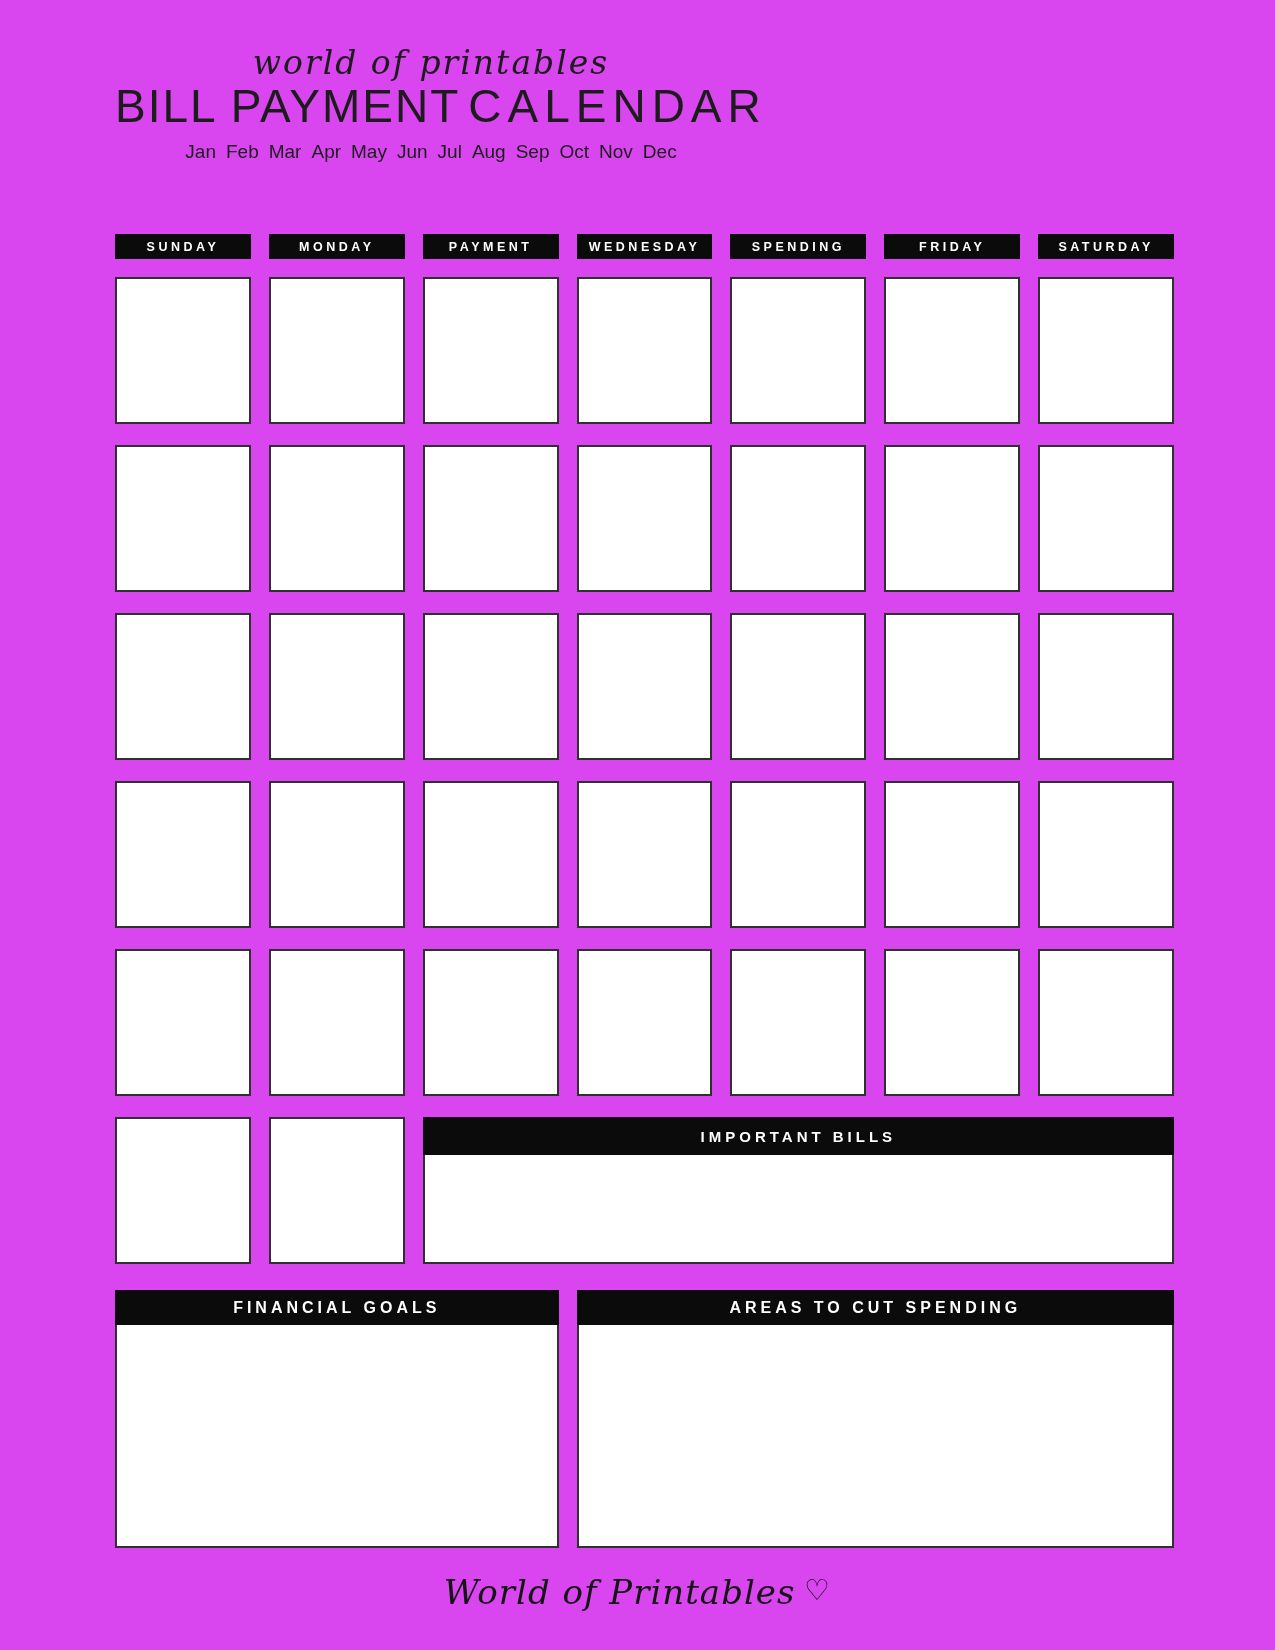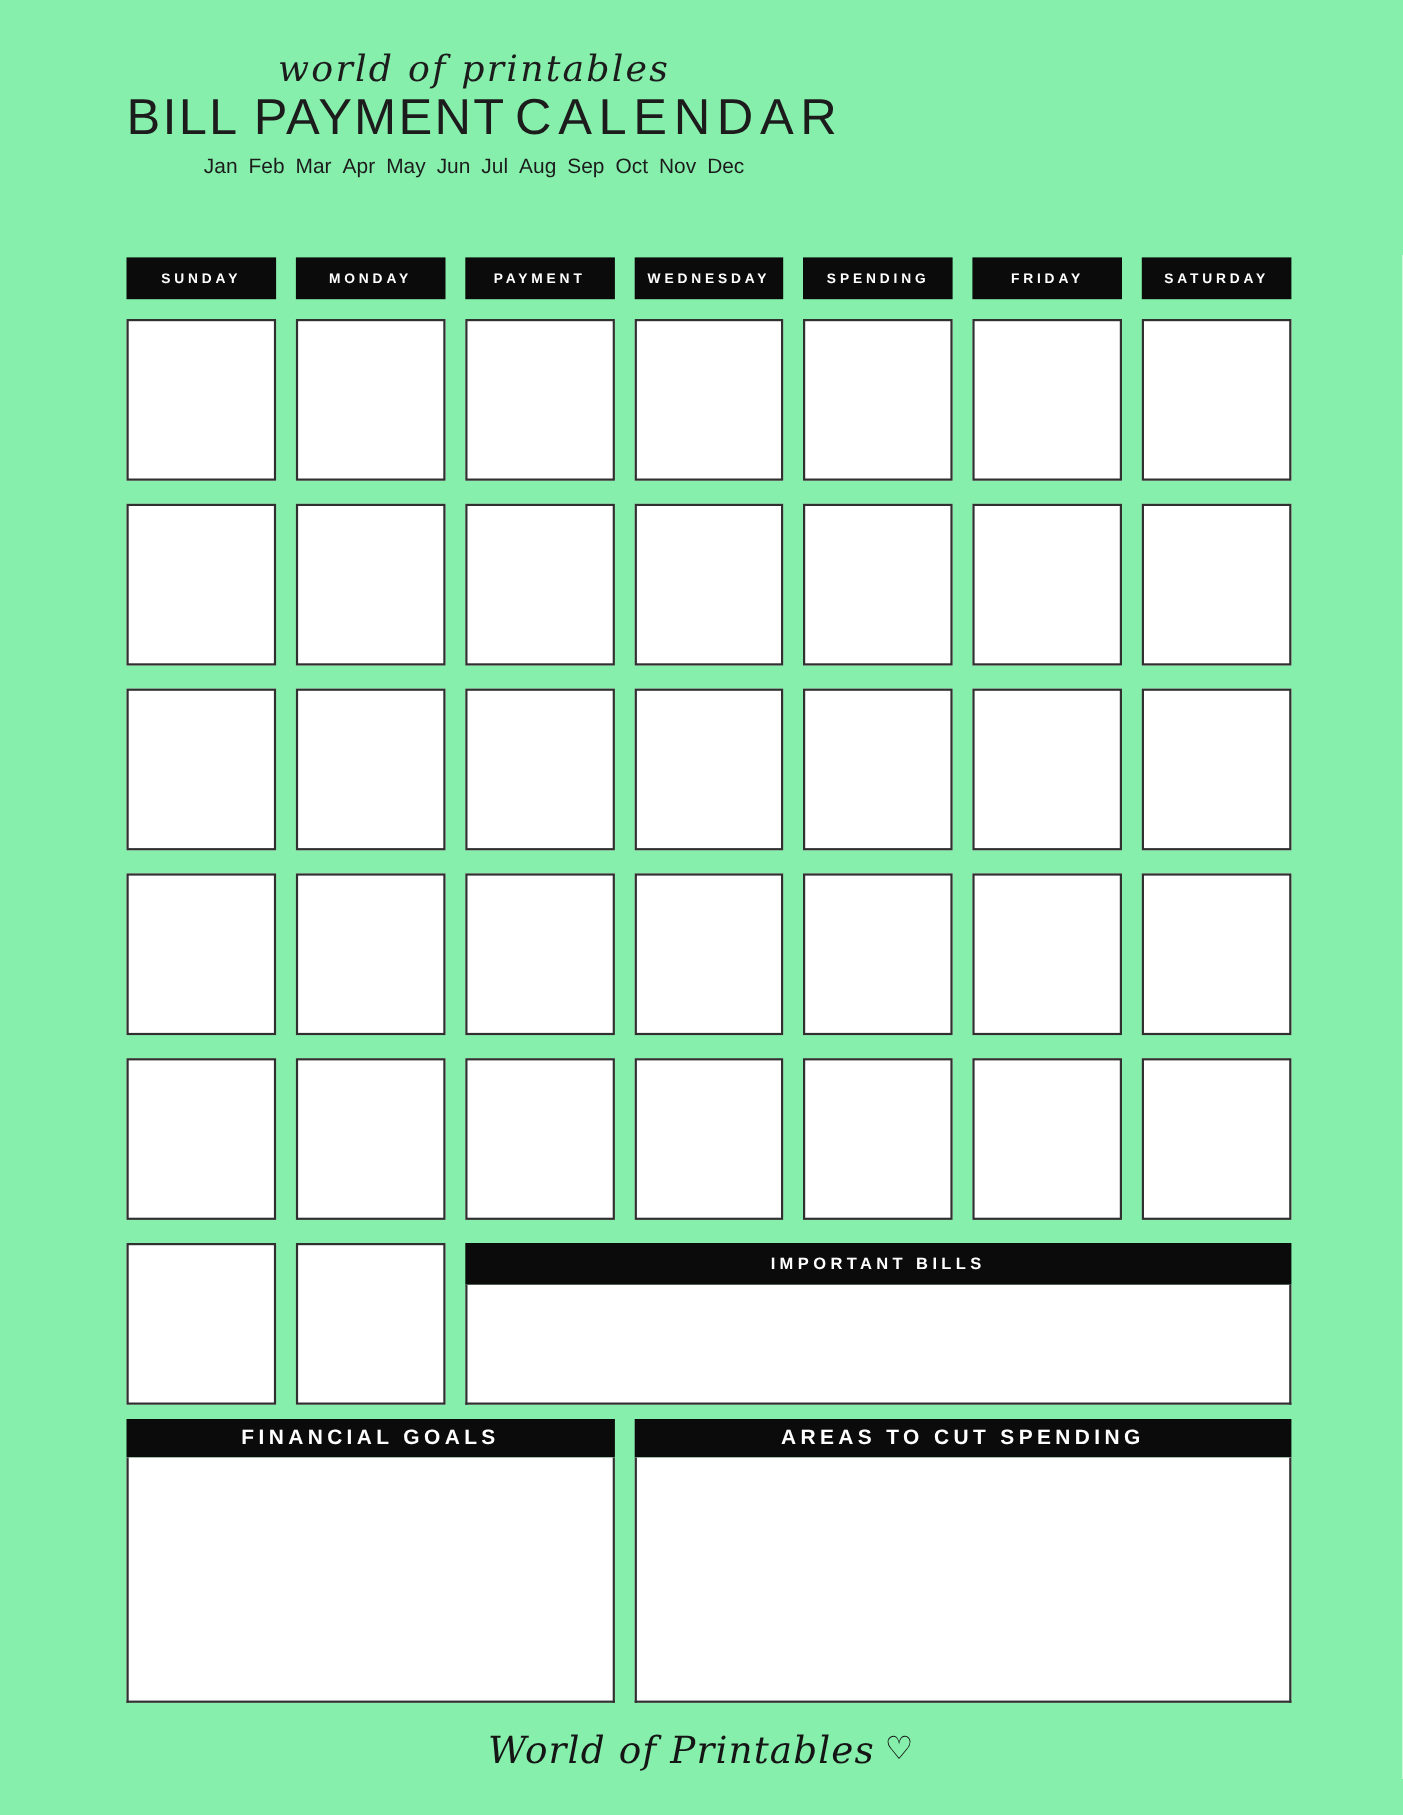--- a/index.html
+++ b/index.html
@@ -1,20 +1,20 @@
 <!DOCTYPE html>
 <html><head>
 <meta charset="utf-8">
 <style>
   * { margin:0; padding:0; box-sizing:border-box; }
   html,body { background:#ffffff; }
   .page {
     position:relative;
     width:1275px; height:1650px;
-    background:#86efac;
+    background:#d946ef;
     color:#171717;
     font-family:"Liberation Sans", sans-serif;
     overflow:hidden;
     margin:0 auto;
   }
 
   
   .header { position:absolute; top:42px; left:115px; width:632px; text-align:center; }
   .brand-script {
     font-family:"DejaVu Serif", serif;
@@ -27,21 +27,21 @@
   .title { margin-top:0; font-size:46px; line-height:1.02; white-space:nowrap; color:#1c1c1c; }
   .title-bold { font-weight:400; letter-spacing:2px; }
   .title-light { font-weight:400; letter-spacing:6px; margin-left:8px; }
   .months { margin-top:11px; font-size:19px; font-weight:400; color:#1c1c1c; white-space:nowrap; }
   .month { margin:0 5px; }
 
   
   .calendar { position:absolute; top:234px; left:115px; width:1059px; }
   .grid7 { display:grid; grid-template-columns:repeat(7, 1fr); column-gap:18px; }
   .day-header {
-    height:38px; background:#0b0b0b; color:#ffffff;
+    height:25px; background:#0b0b0b; color:#ffffff;
     display:flex; align-items:center; justify-content:center;
     font-size:12.5px; font-weight:700; letter-spacing:3.5px;
   }
   .boxes { margin-top:18px; row-gap:21px; }
   .calendar-box { height:147px; border:2px solid #303030; background:#ffffff; }
   .last-row { margin-top:21px; }
   .bills { grid-column:3 / 8; height:147px; display:flex; flex-direction:column; }
   .bills-bar {
     height:38px; background:#0b0b0b; color:#ffffff; flex:0 0 38px;
     display:flex; align-items:center; justify-content:center;
@@ -52,21 +52,21 @@
   
   .bottom {
     position:absolute; top:1290px; left:115px; width:1059px;
     display:grid; grid-template-columns:repeat(7, 1fr); column-gap:18px;
   }
   .panel-financial { grid-column:1 / 4; }
   .panel-areas { grid-column:4 / 8; }
   .panel-bar {
     height:35px; background:#0b0b0b; color:#ffffff;
     display:flex; align-items:center; justify-content:center;
-    font-size:19px; font-weight:700; letter-spacing:4px;
+    font-size:16px; font-weight:700; letter-spacing:4px;
   }
   .panel-box { height:223px; border:2px solid #303030; border-top:0; background:#ffffff; }
 
   
   .footer {
     position:absolute; top:1572px; left:0; width:1275px;
     text-align:center;
     font-family:"DejaVu Serif", serif;
     font-style:italic;
     font-size:34px; letter-spacing:1px;

